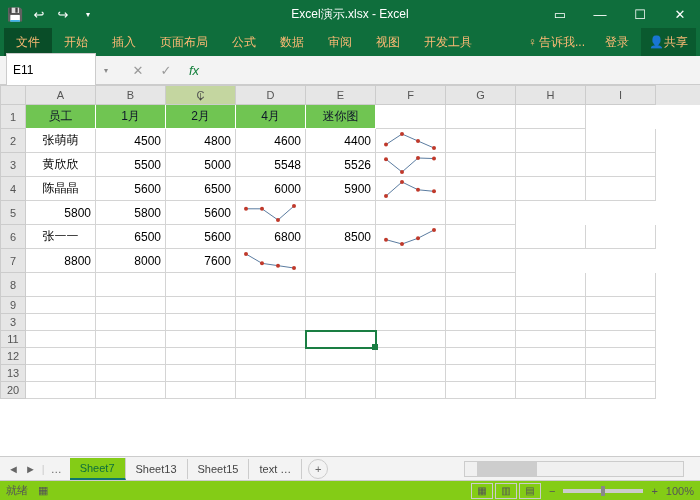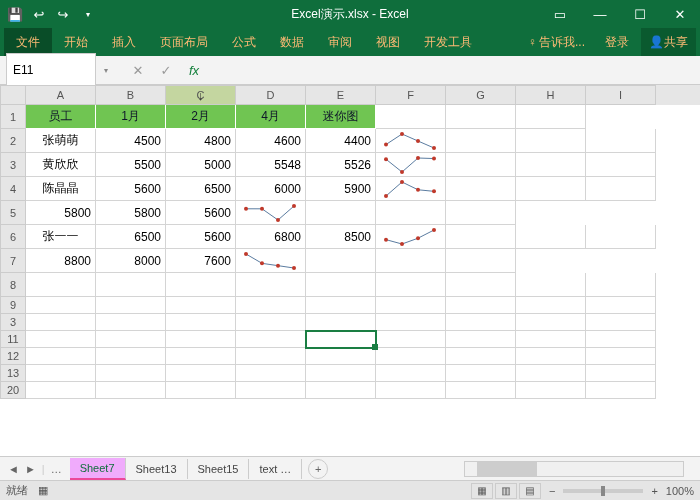--- a/index.html
+++ b/index.html
@@ -35,25 +35,25 @@
 .row.tight { height: 17px; }
 .selected-cell { outline: 2px solid #1a7e43; outline-offset: -1px; position: relative; }
 .fill-handle { position: absolute; right: -3px; bottom: -3px; width: 6px; height: 6px; background: #1a7e43; }
 .spark { width: 100%; height: 100%; display: flex; align-items: center; justify-content: center; }
 svg.sparkline { width: 60px; height: 20px; }
 .sparkline circle { fill: #c0392b; r: 2; }
 .sparkline polyline { fill: none; stroke: #5b7ca0; stroke-width: 1; }
 .sheet-tabs { position: absolute; bottom: 20px; left: 0; right: 0; height: 24px; background: #f3f3f3; display: flex; align-items: center; font-size: 11px; border-top: 1px solid #ccc; }
 .nav-arrows { padding: 0 8px; display: flex; gap: 6px; color: #666; }
 .sheet-tab { padding: 4px 10px; border-right: 1px solid #ccc; color: #444; }
-.sheet-tab.active { background: #f0abfc; border-bottom: 2px solid #ec4899; color: #0f6e3c; }
+.sheet-tab.active { background: #84cc16; border-bottom: 2px solid #0f766e; color: #0f6e3c; }
 .add-sheet { width: 20px; height: 20px; border: 1px solid #ccc; border-radius: 50%; display: flex; align-items: center; justify-content: center; margin-left: 6px; color: #666; }
 .hscroll { margin-left: auto; width: 220px; height: 16px; background: #f0f0f0; border: 1px solid #ccc; position: relative; margin-right: 16px; }
 .hscroll-thumb { position: absolute; left: 12px; width: 60px; height: 100%; background: #cdcdcd; }
-.statusbar { position: absolute; bottom: 0; left: 0; right: 0; height: 20px; background: #e5e5e5; border-top: 1px solid #ccc; display: flex; align-items: center; font-size: 11px; color: #555; padding: 0 6px; }
+.statusbar { position: absolute; bottom: 0; left: 0; right: 0; height: 20px; background: #84cc16; border-top: 1px solid #ccc; display: flex; align-items: center; font-size: 11px; color: #555; padding: 0 6px; }
 .status-right { margin-left: auto; display: flex; align-items: center; gap: 8px; }
 .view-btns { display: flex; gap: 2px; }
 .view-btn { width: 22px; height: 16px; border: 1px solid #ccc; display: flex; align-items: center; justify-content: center; font-size: 10px; }
 .zoom-slider { width: 80px; height: 4px; background: #ccc; position: relative; }
 .zoom-thumb { position: absolute; left: 38px; top: -3px; width: 4px; height: 10px; background: #888; }
 .col-cursor { position: absolute; top: 2px; font-size: 13px; color: #333; }
 .dropdown-arrow { font-size: 8px; color: #fff; padding-left: 2px; }
 </style>
 </head>
 <body>

